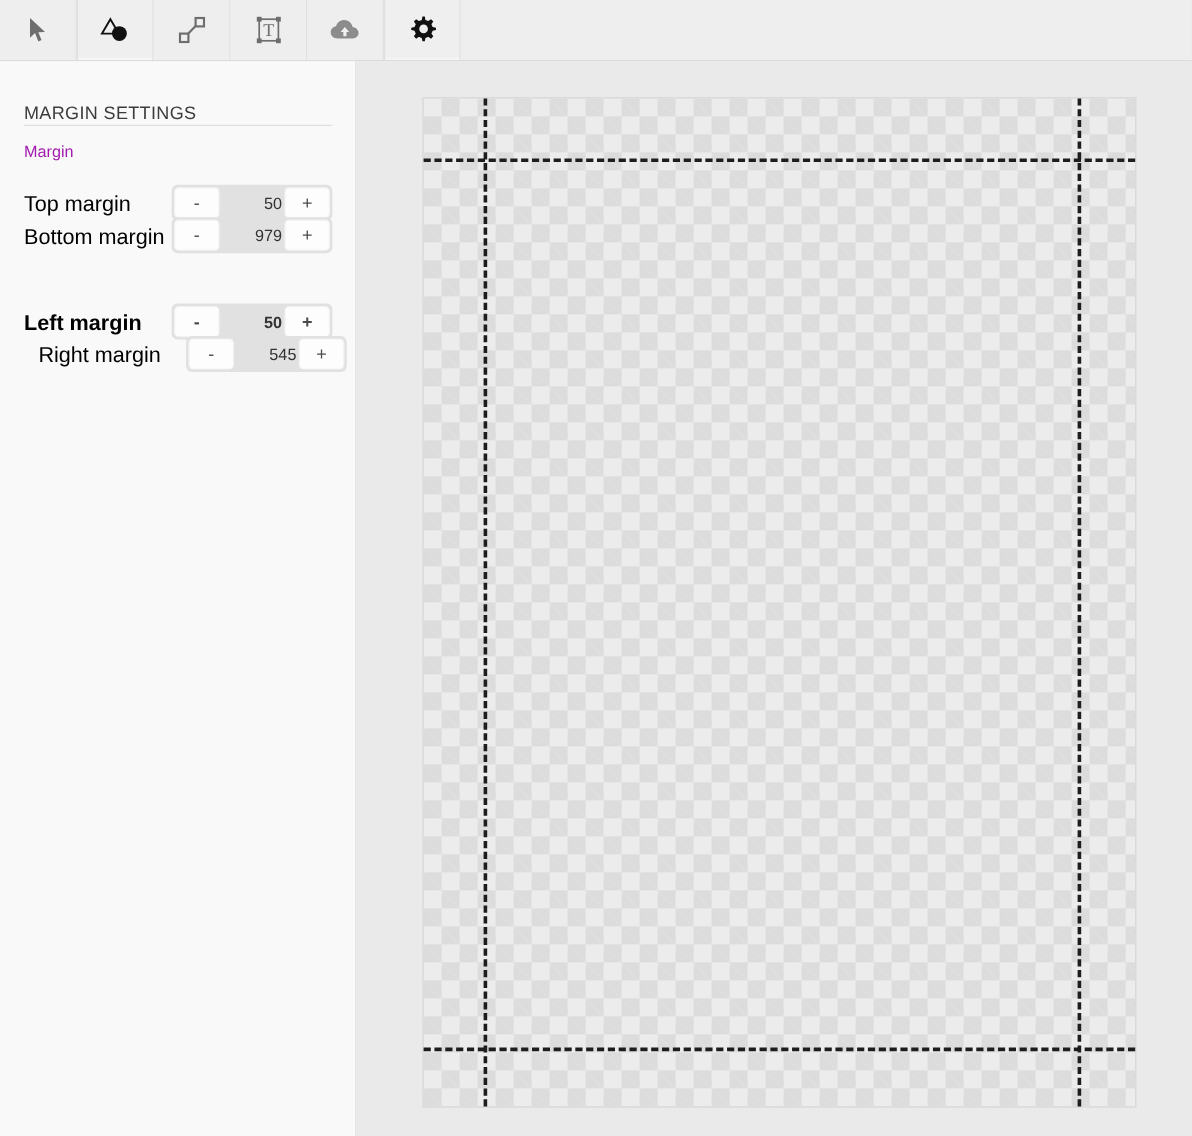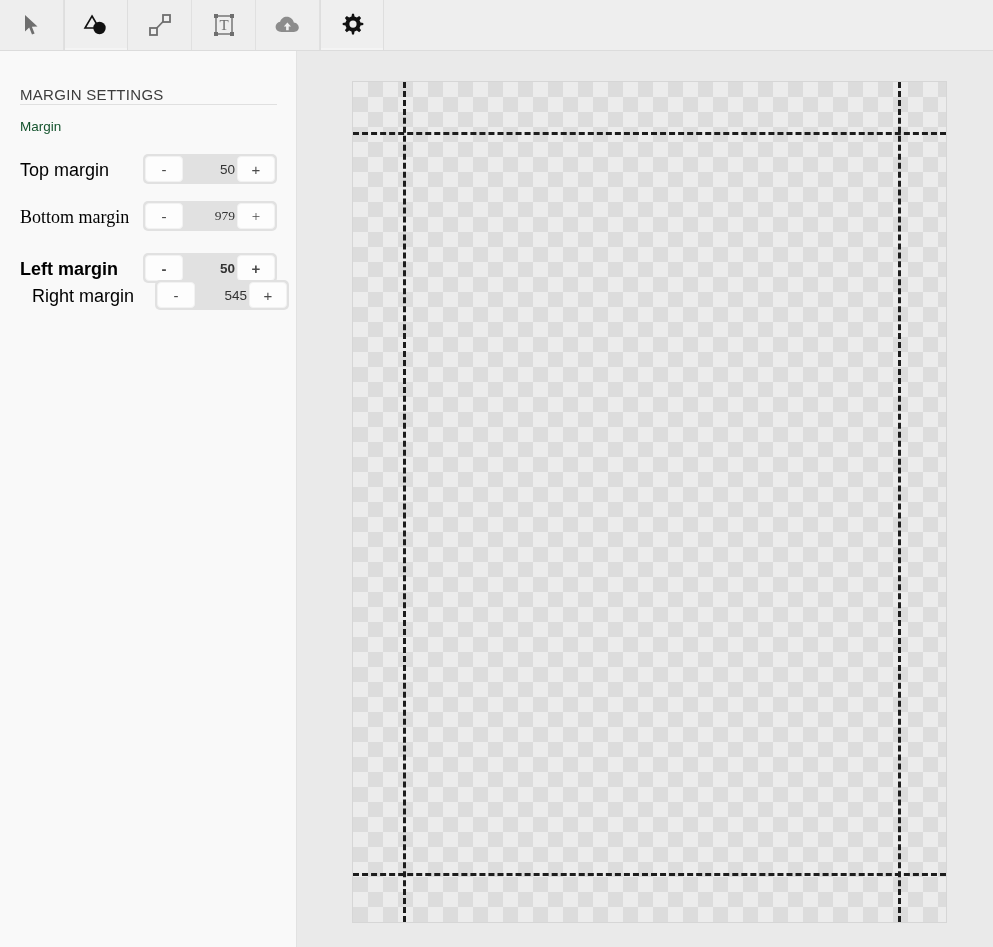--- a/index.html
+++ b/index.html
@@ -79,21 +79,21 @@
     top: 53px;
     width: 257px;
     height: 1px;
     background: #e0e0e0;
   }
   .group-label {
     position: absolute;
     left: 20px;
     top: 68px;
     font-size: 13.5px;
-    color: #14532d;
+    color: #a21caf;
   }
 
   .field-row {
     position: absolute;
     left: 0;
     width: 297px;
     height: 30px;
   }
   .field-label {
     position: absolute;
@@ -285,21 +285,21 @@
 
     <div class="field-row" style="top:103px;">
       <div class="field-label">Top margin</div>
       <div class="stepper">
         <div class="step-btn">-</div>
         <div class="step-value">50</div>
         <div class="step-btn">+</div>
       </div>
     </div>
 
-    <div class="field-row" style="top:150px;font-family:Liberation Serif, serif;">
+    <div class="field-row" style="top:130px;">
       <div class="field-label">Bottom margin</div>
       <div class="stepper">
         <div class="step-btn">-</div>
         <div class="step-value">979</div>
         <div class="step-btn">+</div>
       </div>
     </div>
 
     <div class="field-row" style="top:202px;font-weight:bold;">
       <div class="field-label">Left margin</div>

